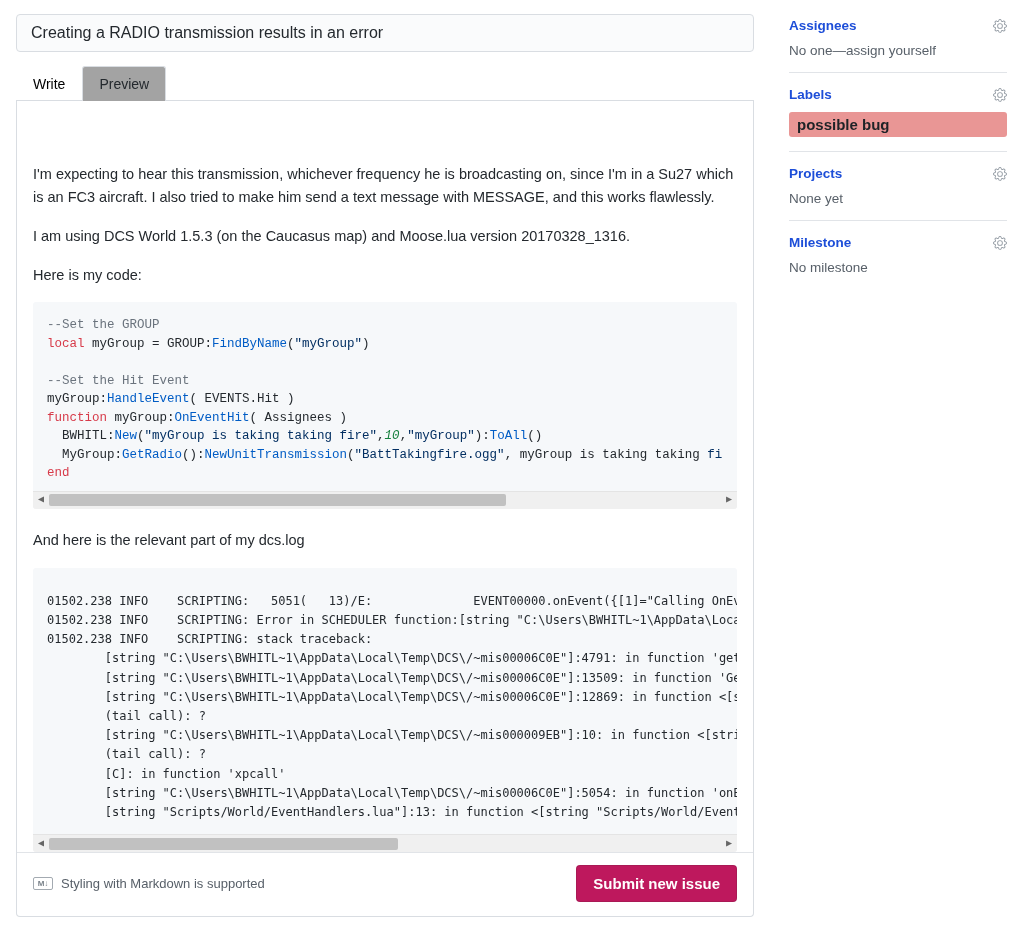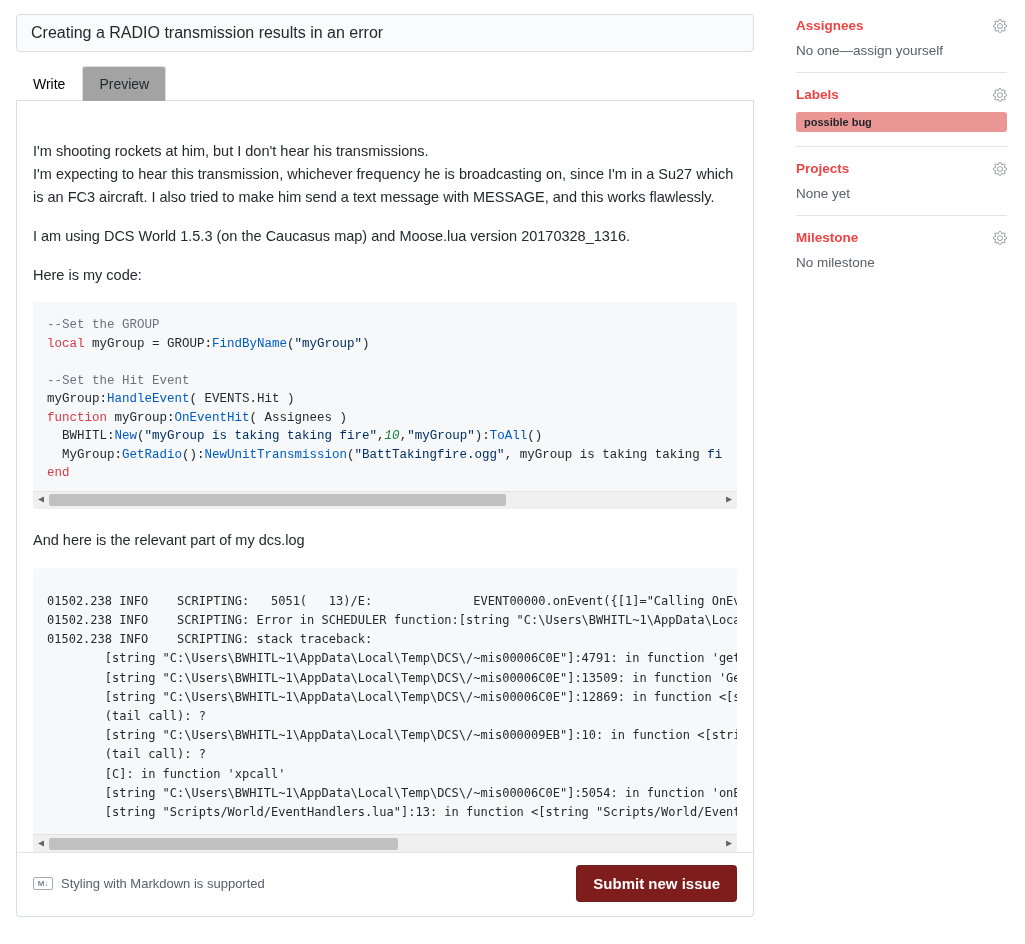--- a/index.html
+++ b/index.html
@@ -9,21 +9,21 @@
     background: #ffffff;
     font-family: "Liberation Sans", sans-serif;
     font-size: 14px;
     color: #24292e;
   }
   .page {
     position: relative;
     width: 1025px;
     height: 816px;
     display: flex;
-    gap: 8px;
+    gap: 1px;
   }
   
   .main-col {
     width: 768px;
     padding: 14px 14px 0 16px;
   }
   .issue-title-wrap {
     border: 1px solid #d9dde2;
     border-radius: 4px;
     background: #fafbfc;
@@ -164,21 +164,21 @@
     display: inline-flex;
     align-items: center;
     justify-content: center;
     font-size: 8px;
     font-weight: bold;
     color: #7a828a;
     font-family: "Liberation Sans", sans-serif;
     line-height: 1;
   }
   .submit-btn {
-    background: #7f1d1d;
+    background: #be185d;
     border: 1px solid rgba(27,31,35,0.12);
     color: #fff;
     font-size: 15px;
     font-weight: bold;
     padding: 9px 16px;
     border-radius: 4px;
     cursor: pointer;
     font-family: "Liberation Sans", sans-serif;
   }
   
@@ -191,37 +191,37 @@
     padding: 0 0 14px 0;
     margin-bottom: 14px;
   }
   .side-section:last-child { border-bottom: none; }
   .side-head {
     display: flex;
     align-items: center;
     justify-content: space-between;
     font-size: 13.5px;
     font-weight: bold;
-    color: #ef4444;
+    color: #1d4ed8;
     margin-bottom: 10px;
   }
   .gear {
     width: 14px; height: 14px;
     color: #959da5;
     cursor: pointer;
   }
   .side-text {
     font-size: 13.5px;
     color: #586069;
   }
   .label-chip {
     display: block;
     background: #e99695;
     color: #1e2327;
-    font-size: 11px;
+    font-size: 15px;
     font-weight: bold;
     padding: 4px 8px;
     border-radius: 3px;
     width: 100%;
   }
 </style>
 </head>
 <body>
 
 <div class="page">
@@ -234,21 +234,21 @@
 
     <div class="tabs">
       <div class="tab">Write</div>
       <div class="tab active">Preview</div>
     </div>
 
     <div class="body-box">
 
       <p class="para">
         <br>
-        <span>I'm shooting rockets at him, but I don't hear his transmissions.</span><br>
+        <br>
         <span>I'm expecting to hear this transmission, whichever frequency he is broadcasting on, since I'm in a Su27 which</span><br>
         <span>is an FC3 aircraft. I also tried to make him send a text message with MESSAGE, and this works flawlessly.</span>
       </p>
 
       <p class="para">I am using DCS World 1.5.3 (on the Caucasus map) and Moose.lua version 20170328_1316.</p>
 
       <p class="para">Here is my code:</p>
 
       <div class="codeblock">
         <pre id="code-lua"><span class="cmt">--Set the GROUP</span>

